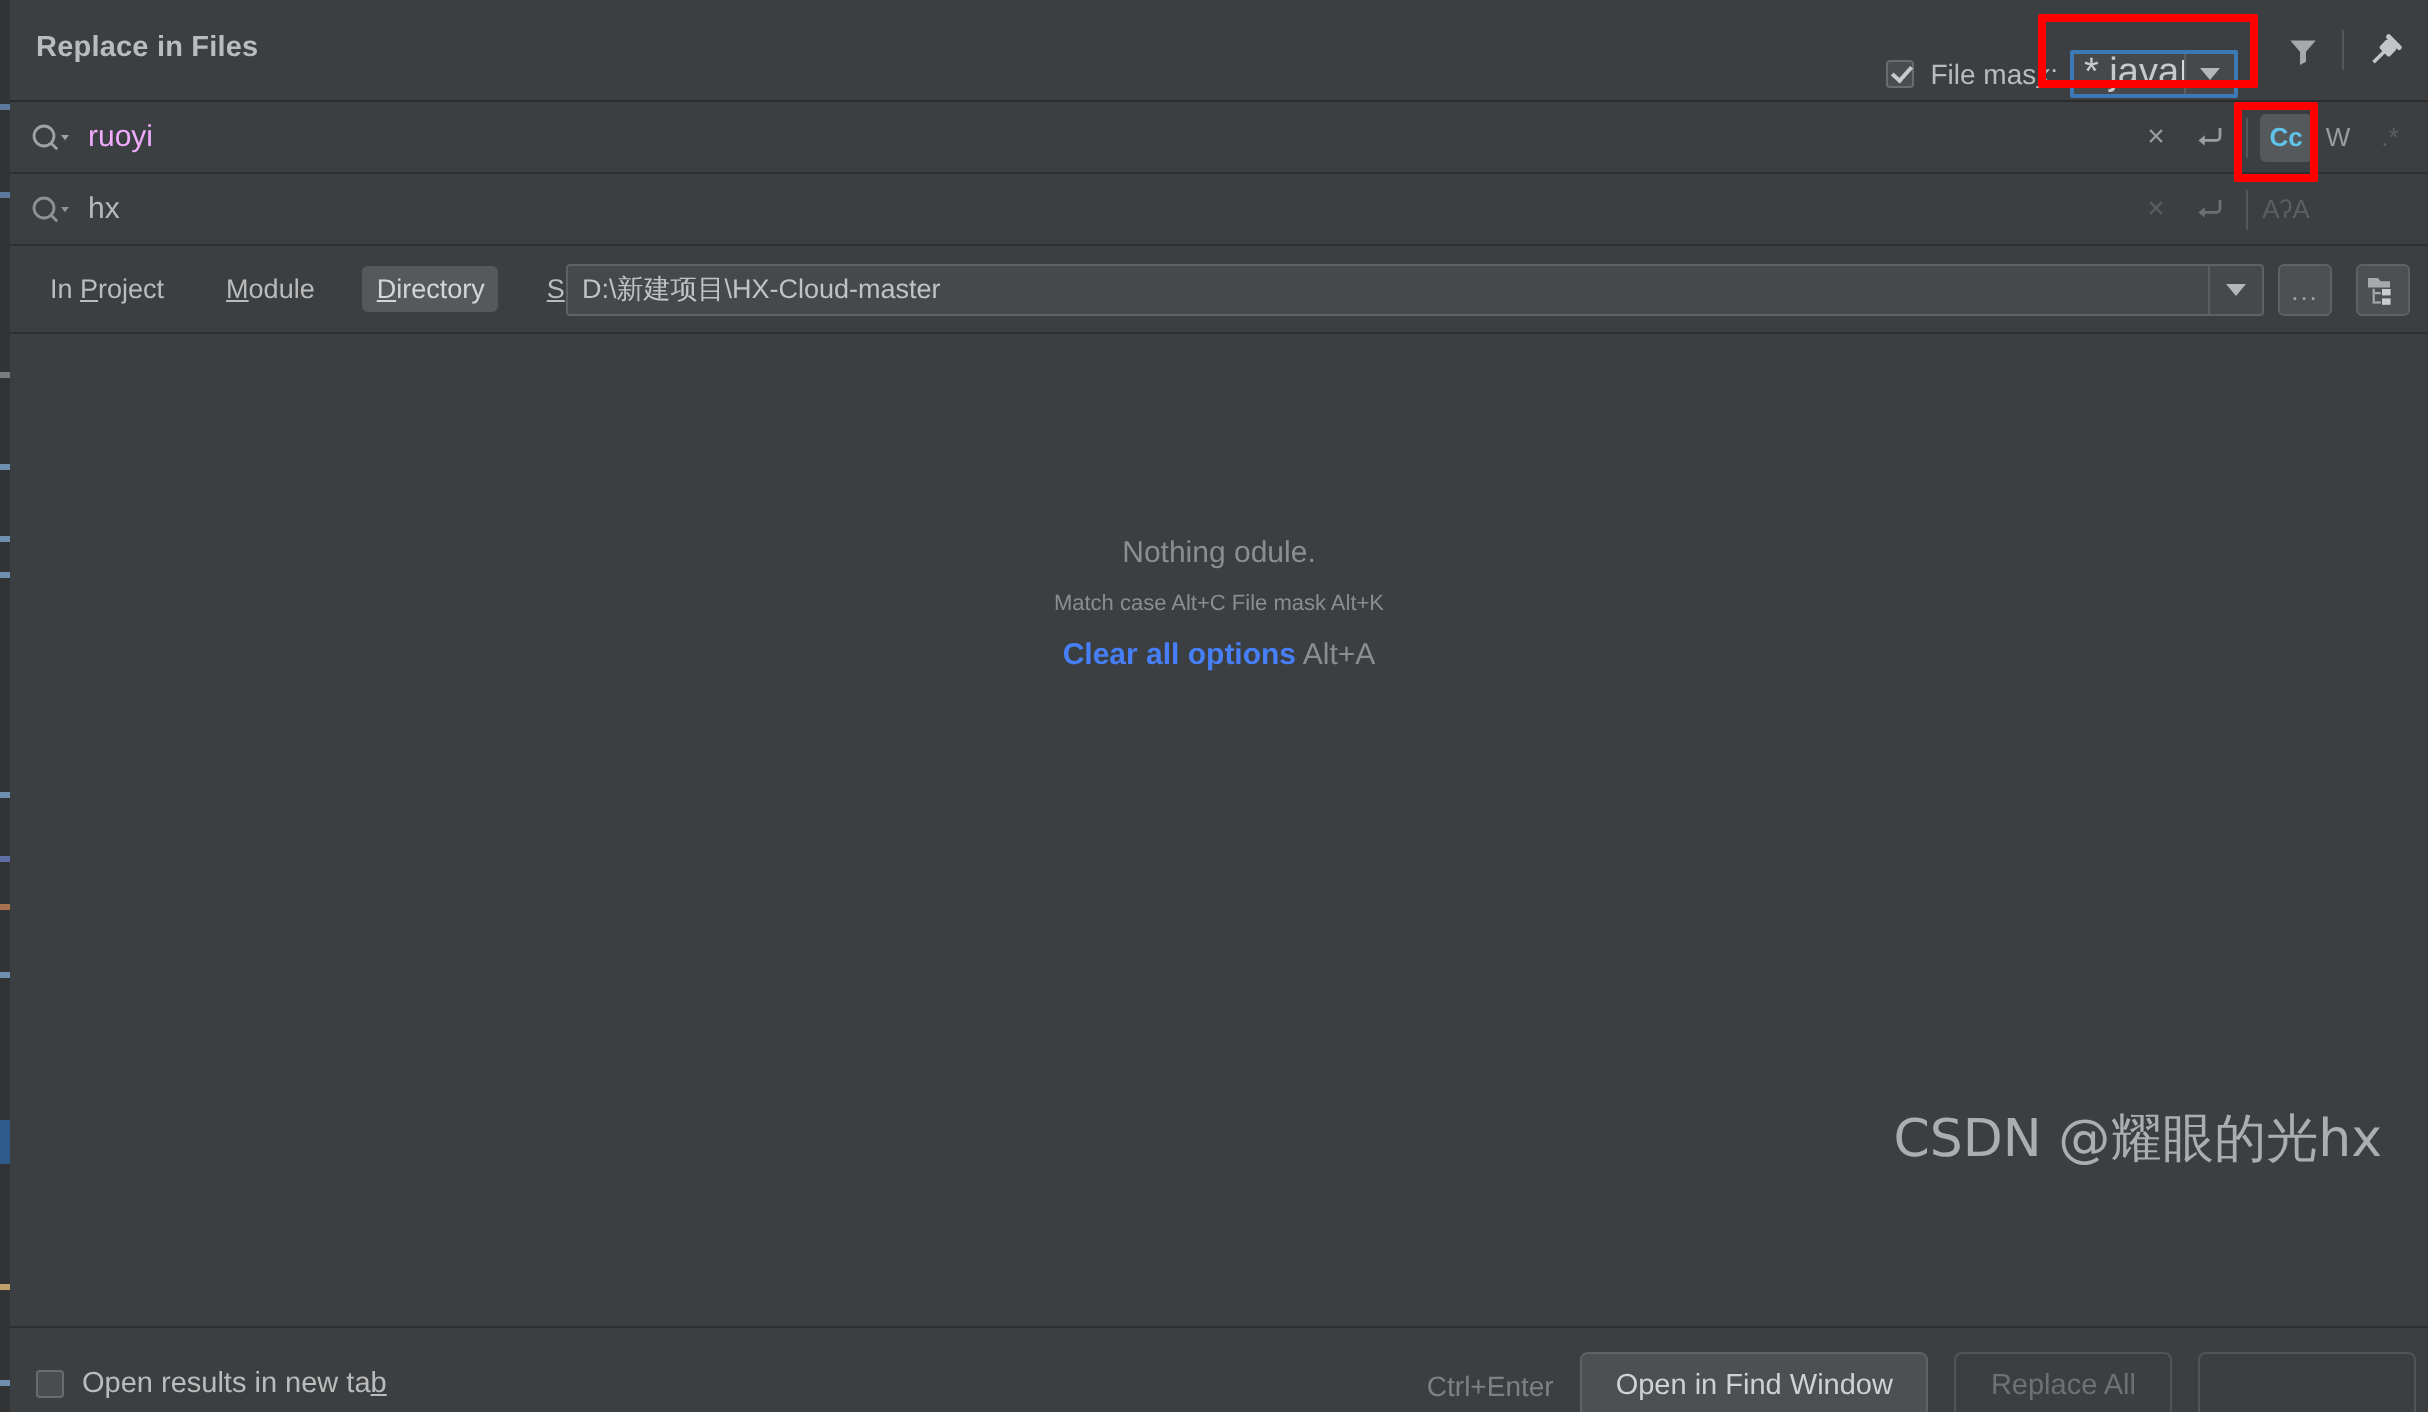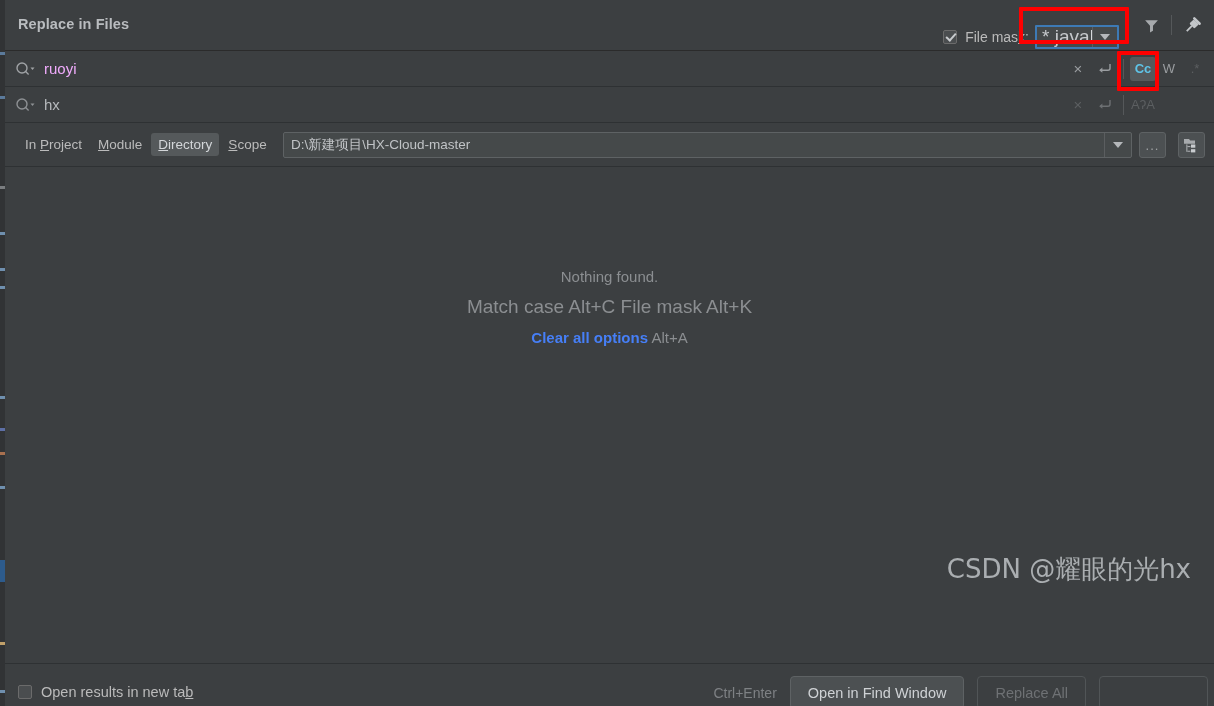--- a/index.html
+++ b/index.html
@@ -213,21 +213,21 @@
     position: relative;
     height: 43px;
     display: flex;
     align-items: center;
     border-bottom: 1px solid #2e3133;
   }
   .scope-tabs {
     display: flex;
     align-items: flex-start;
     margin-left: 13px;
-    gap: 2px;
+    gap: 17px;
   }
   .scope-tab {
     padding: 4px 7px;
     font-size: 13.5px;
     color: #bbbbbb;
     border-radius: 3px;
     white-space: nowrap;
   }
   .scope-tab.selected {
     background: #55595b;
@@ -290,21 +290,21 @@
     font-size: 15px;
     padding-top: 101px;
   }
   .opts-used {
     color: #8b8e91;
     font-size: 15px;
     padding-top: 40px;
   }
   .opts-line {
     color: #8b8e91;
-    font-size: 19px;
+    font-size: 11px;
     padding-top: 11px;
   }
   .opts-clear {
     font-size: 15px;
     padding-top: 11px;
     color: #8b8e91;
   }
   .link {
     color: #467ff7;
     font-weight: bold;
@@ -510,21 +510,21 @@
         <rect x="3.3" y="6.4" width="1.1" height="7.4" fill="#a7aaad"></rect>
         <rect x="4.4" y="8" width="3" height="1.1" fill="#a7aaad"></rect>
         <rect x="4.4" y="12.7" width="3" height="1.1" fill="#a7aaad"></rect>
         <rect x="8" y="6.5" width="4.3" height="3.2" fill="#c9cccf"></rect>
         <rect x="8" y="11.2" width="4.3" height="3.2" fill="#c9cccf"></rect>
       </svg>
     </div>
   </div>
 
   <div class="results">
-    <div class="nothing">Nothing found.</div>
+    <div class="nothing">Nothing odule.</div>
     <div class="opts-line">Match case Alt+C  File mask Alt+K</div>
     <div class="opts-clear"><span class="link">Clear all options</span> <span>Alt+A</span></div>
   </div>
 
   <div class="footer">
     <div class="newtab">
       <div class="checkbox"></div>
       <div class="lbl"><span>Open results in new ta</span><u>b</u></div>
     </div>
 

